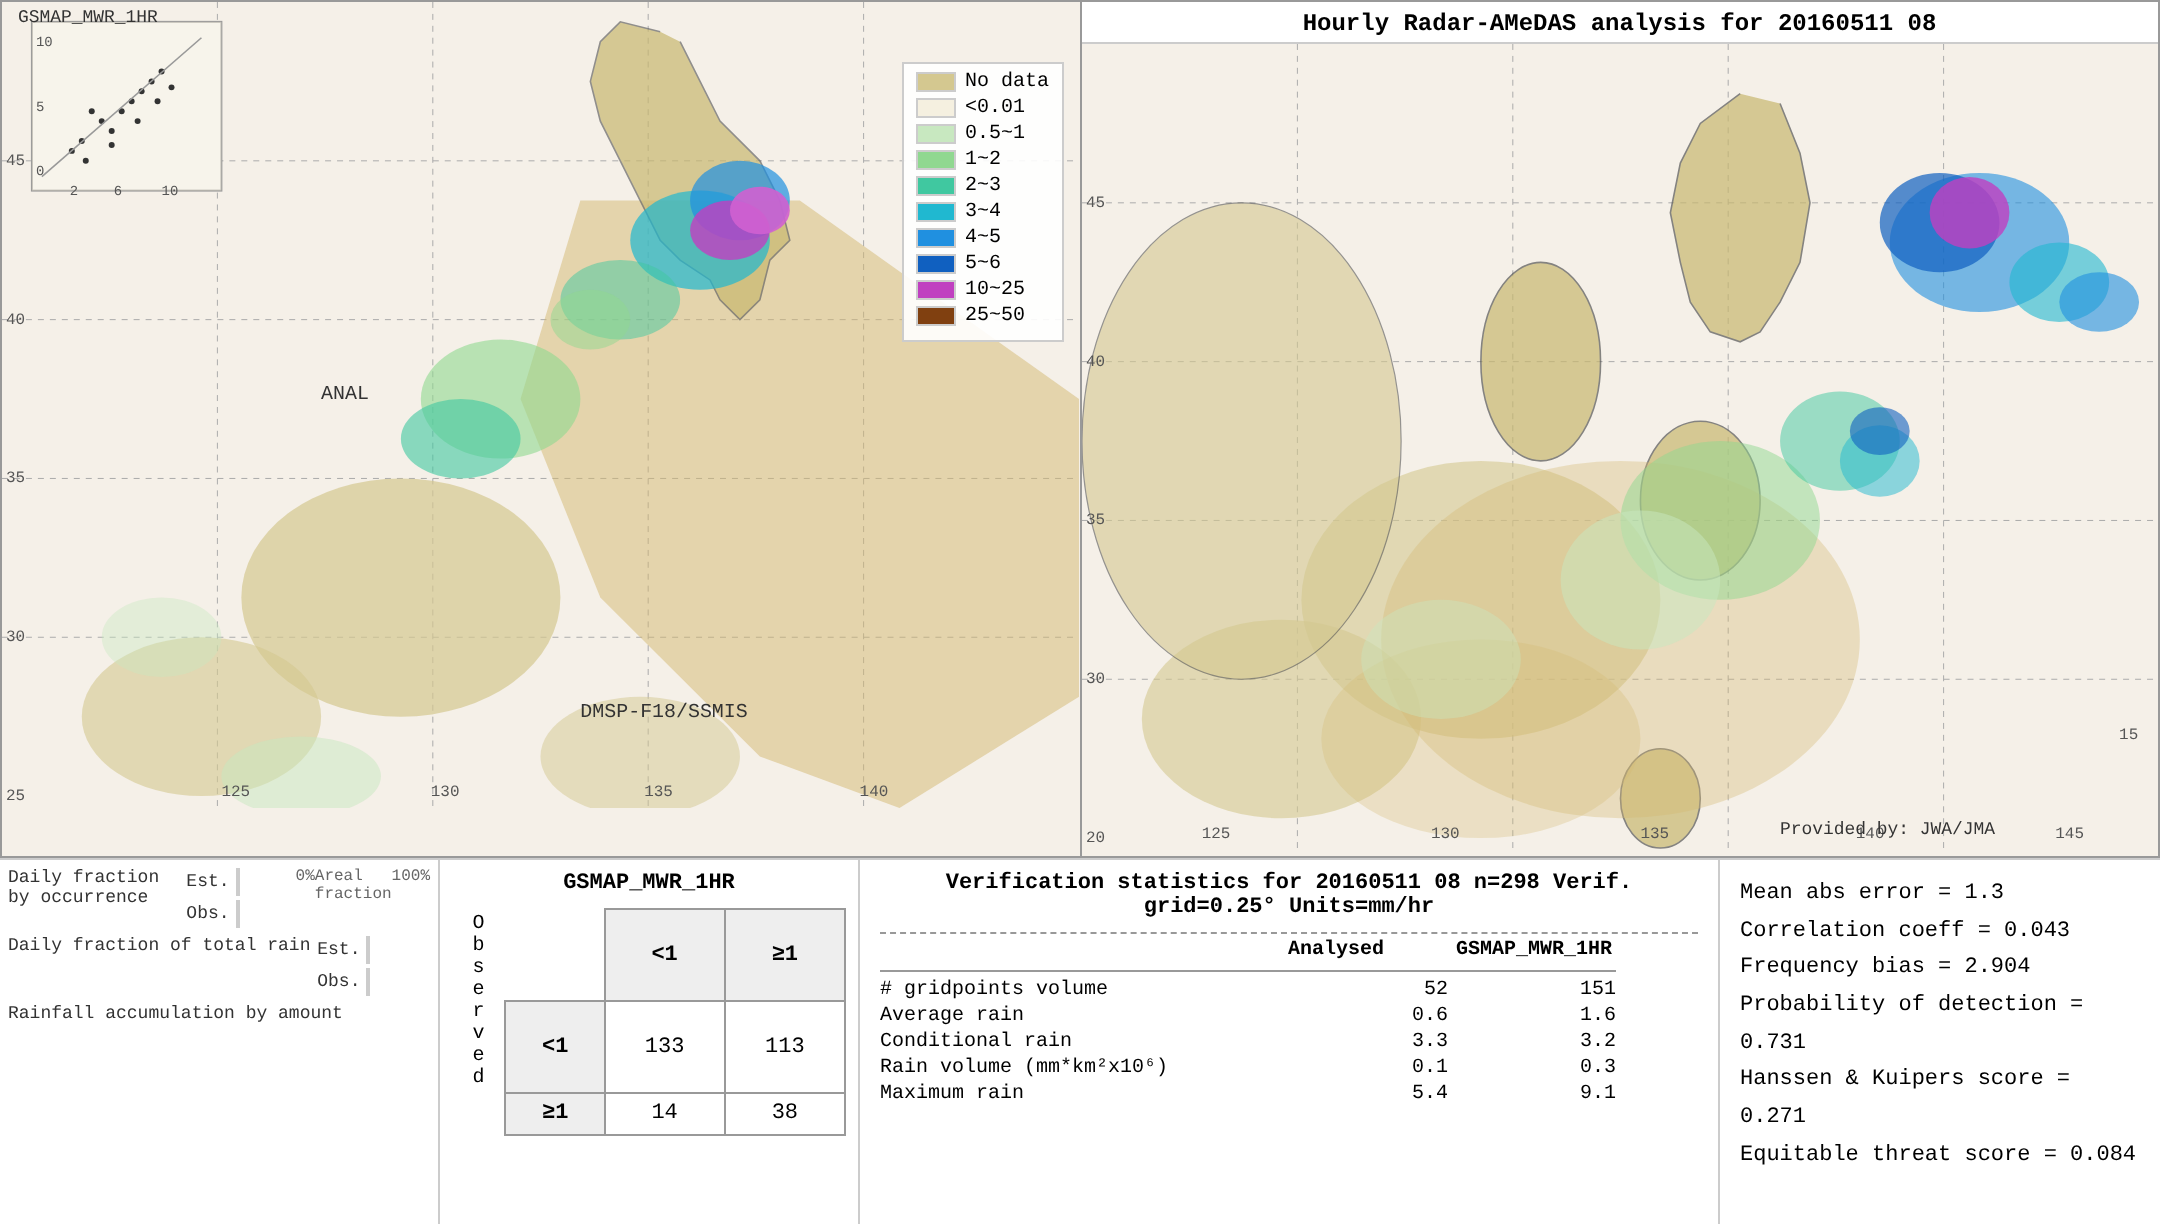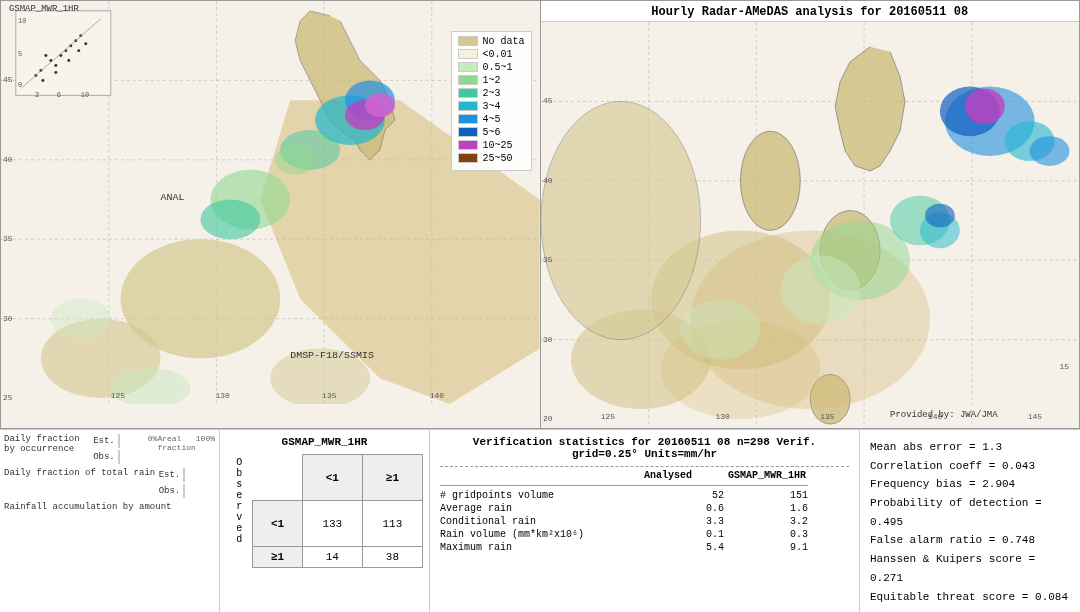--- a/index.html
+++ b/index.html
@@ -525,20 +525,19 @@
         <span class="stats-row-label">Maximum rain</span>
         <span class="stats-value">5.4</span>
         <span class="stats-value">9.1</span>
       </div>
     </div>
 
     <div class="metrics-panel">
       <div>Mean abs error = 1.3</div>
       <div>Correlation coeff = 0.043</div>
       <div>Frequency bias = 2.904</div>
-      <div>Probability of detection = 0.495</div>
-      <div>False alarm ratio = 0.748</div>
+      <div>Probability of detection = 0.731</div>
       <div>Hanssen &amp; Kuipers score = 0.271</div>
       <div>Equitable threat score = 0.084</div>
     </div>
 
   </div>
 </div>
 
 </body></html>

